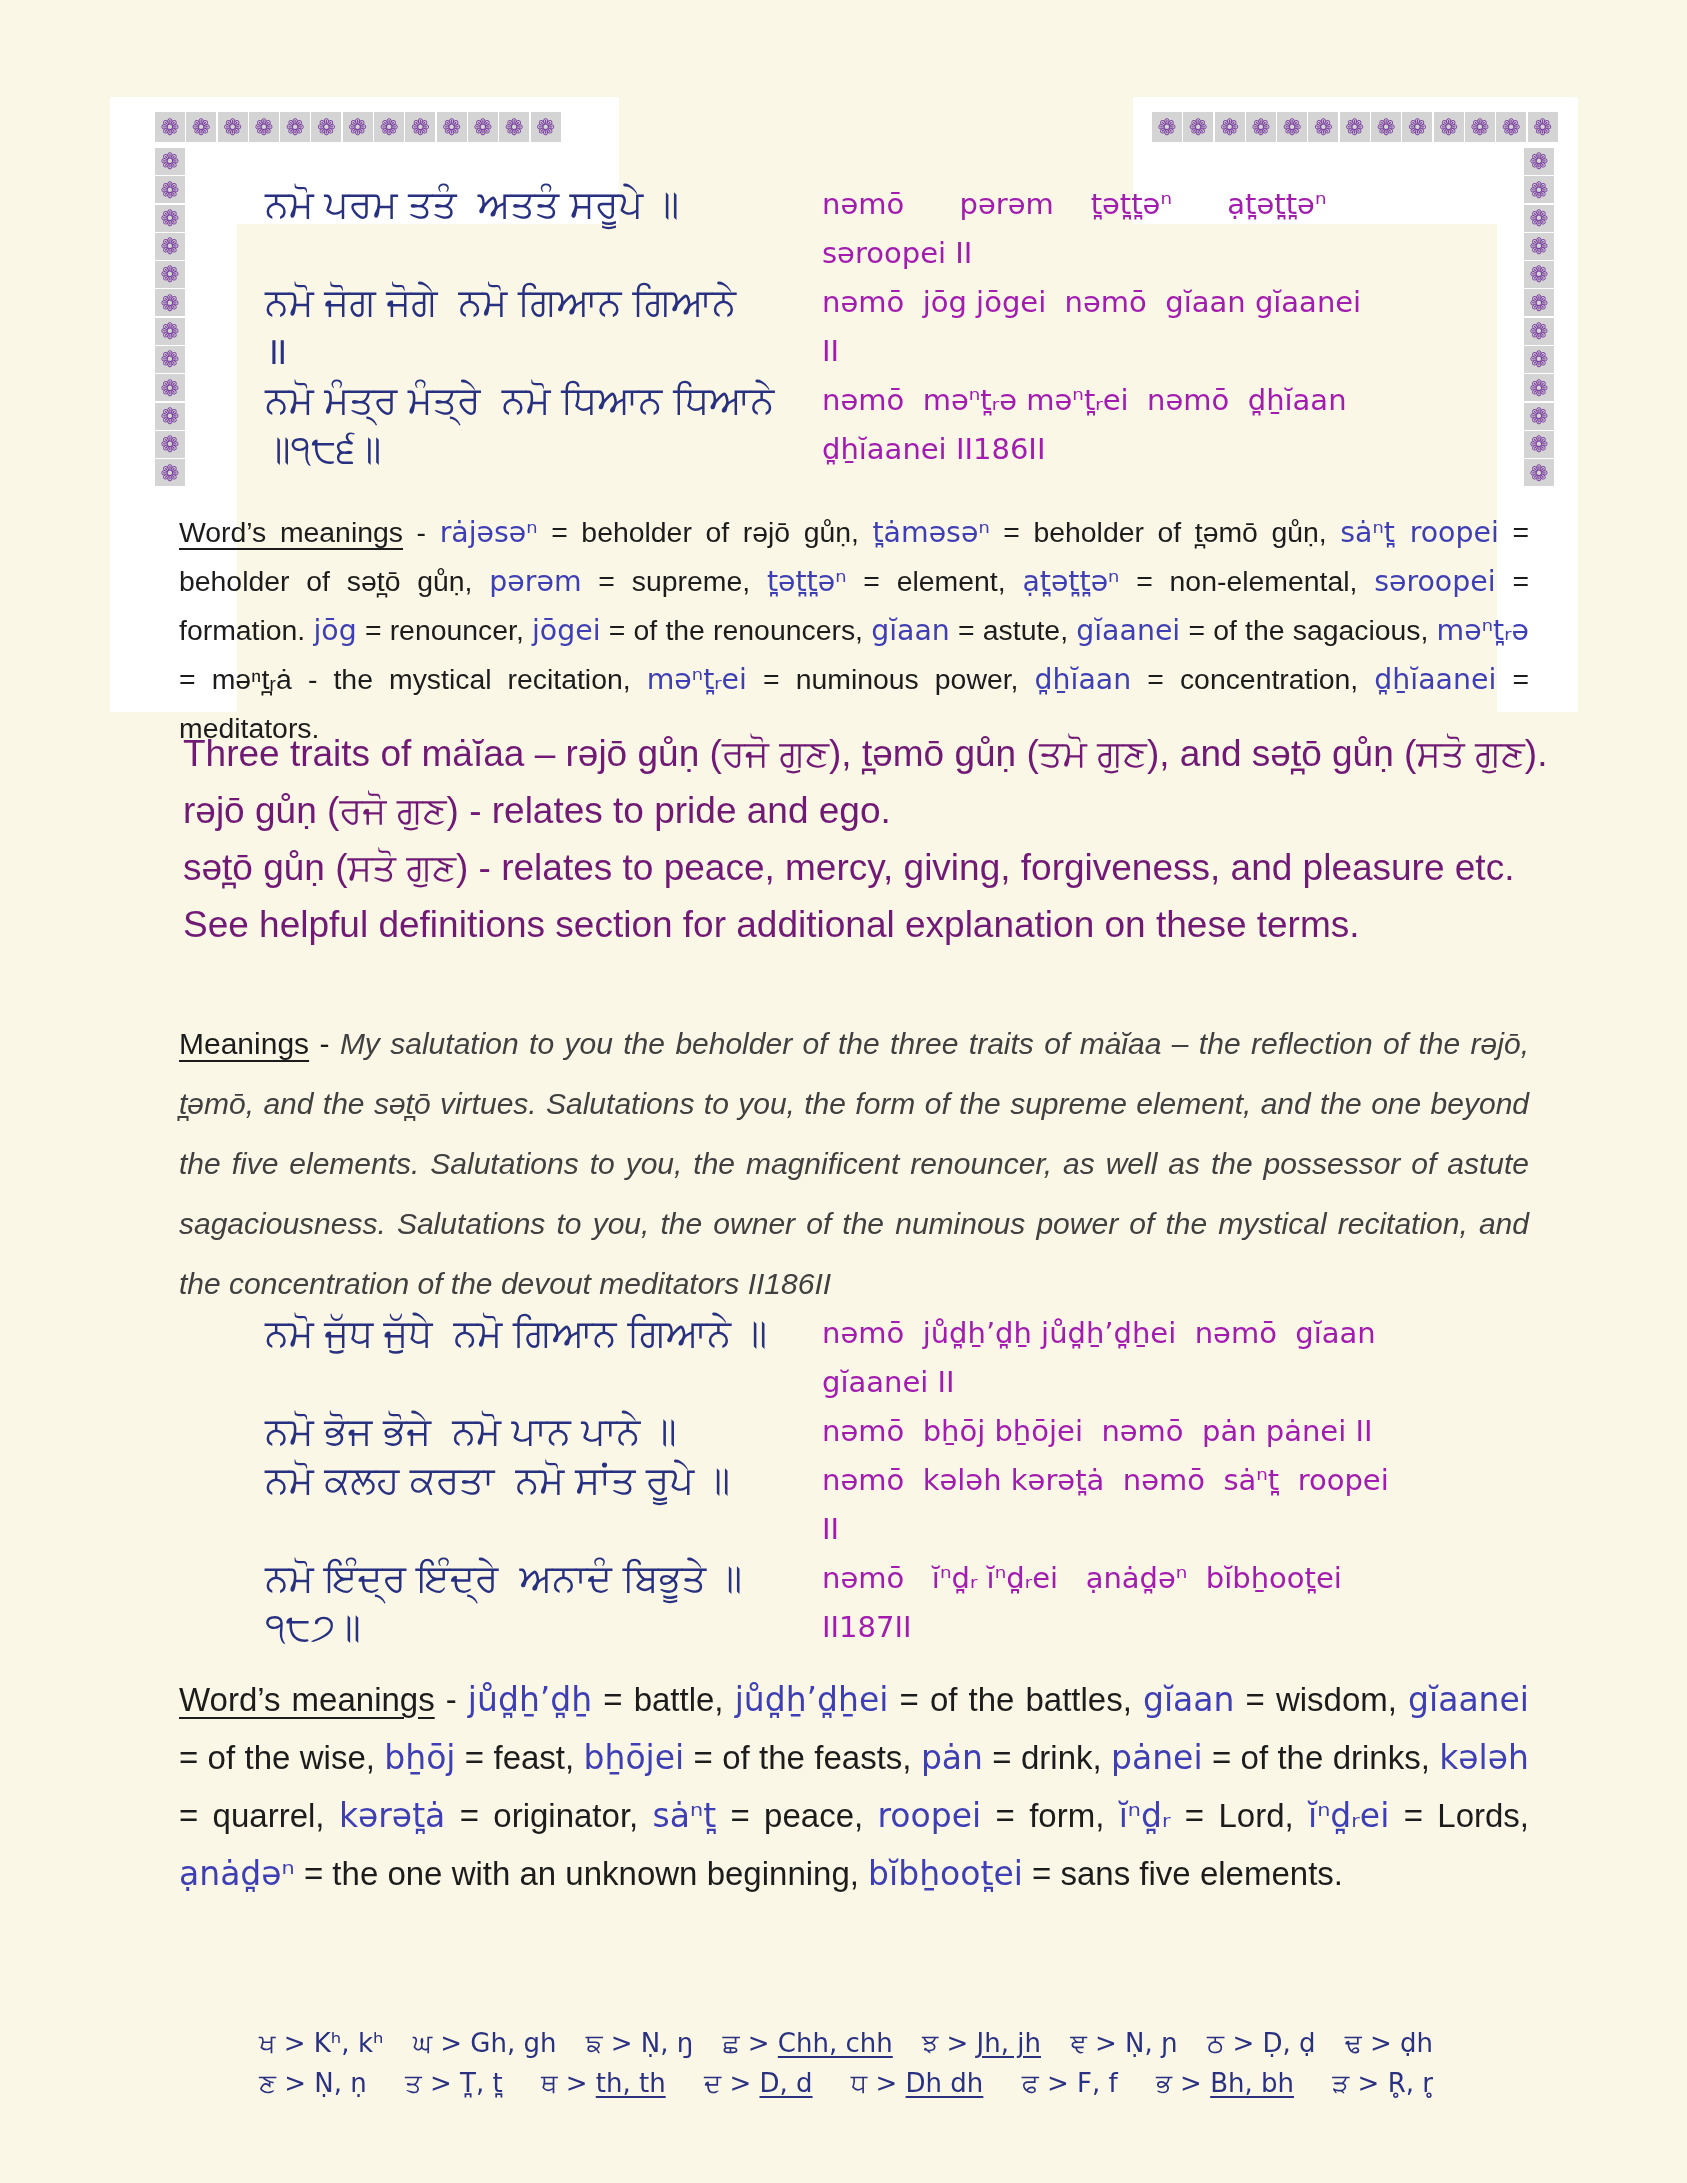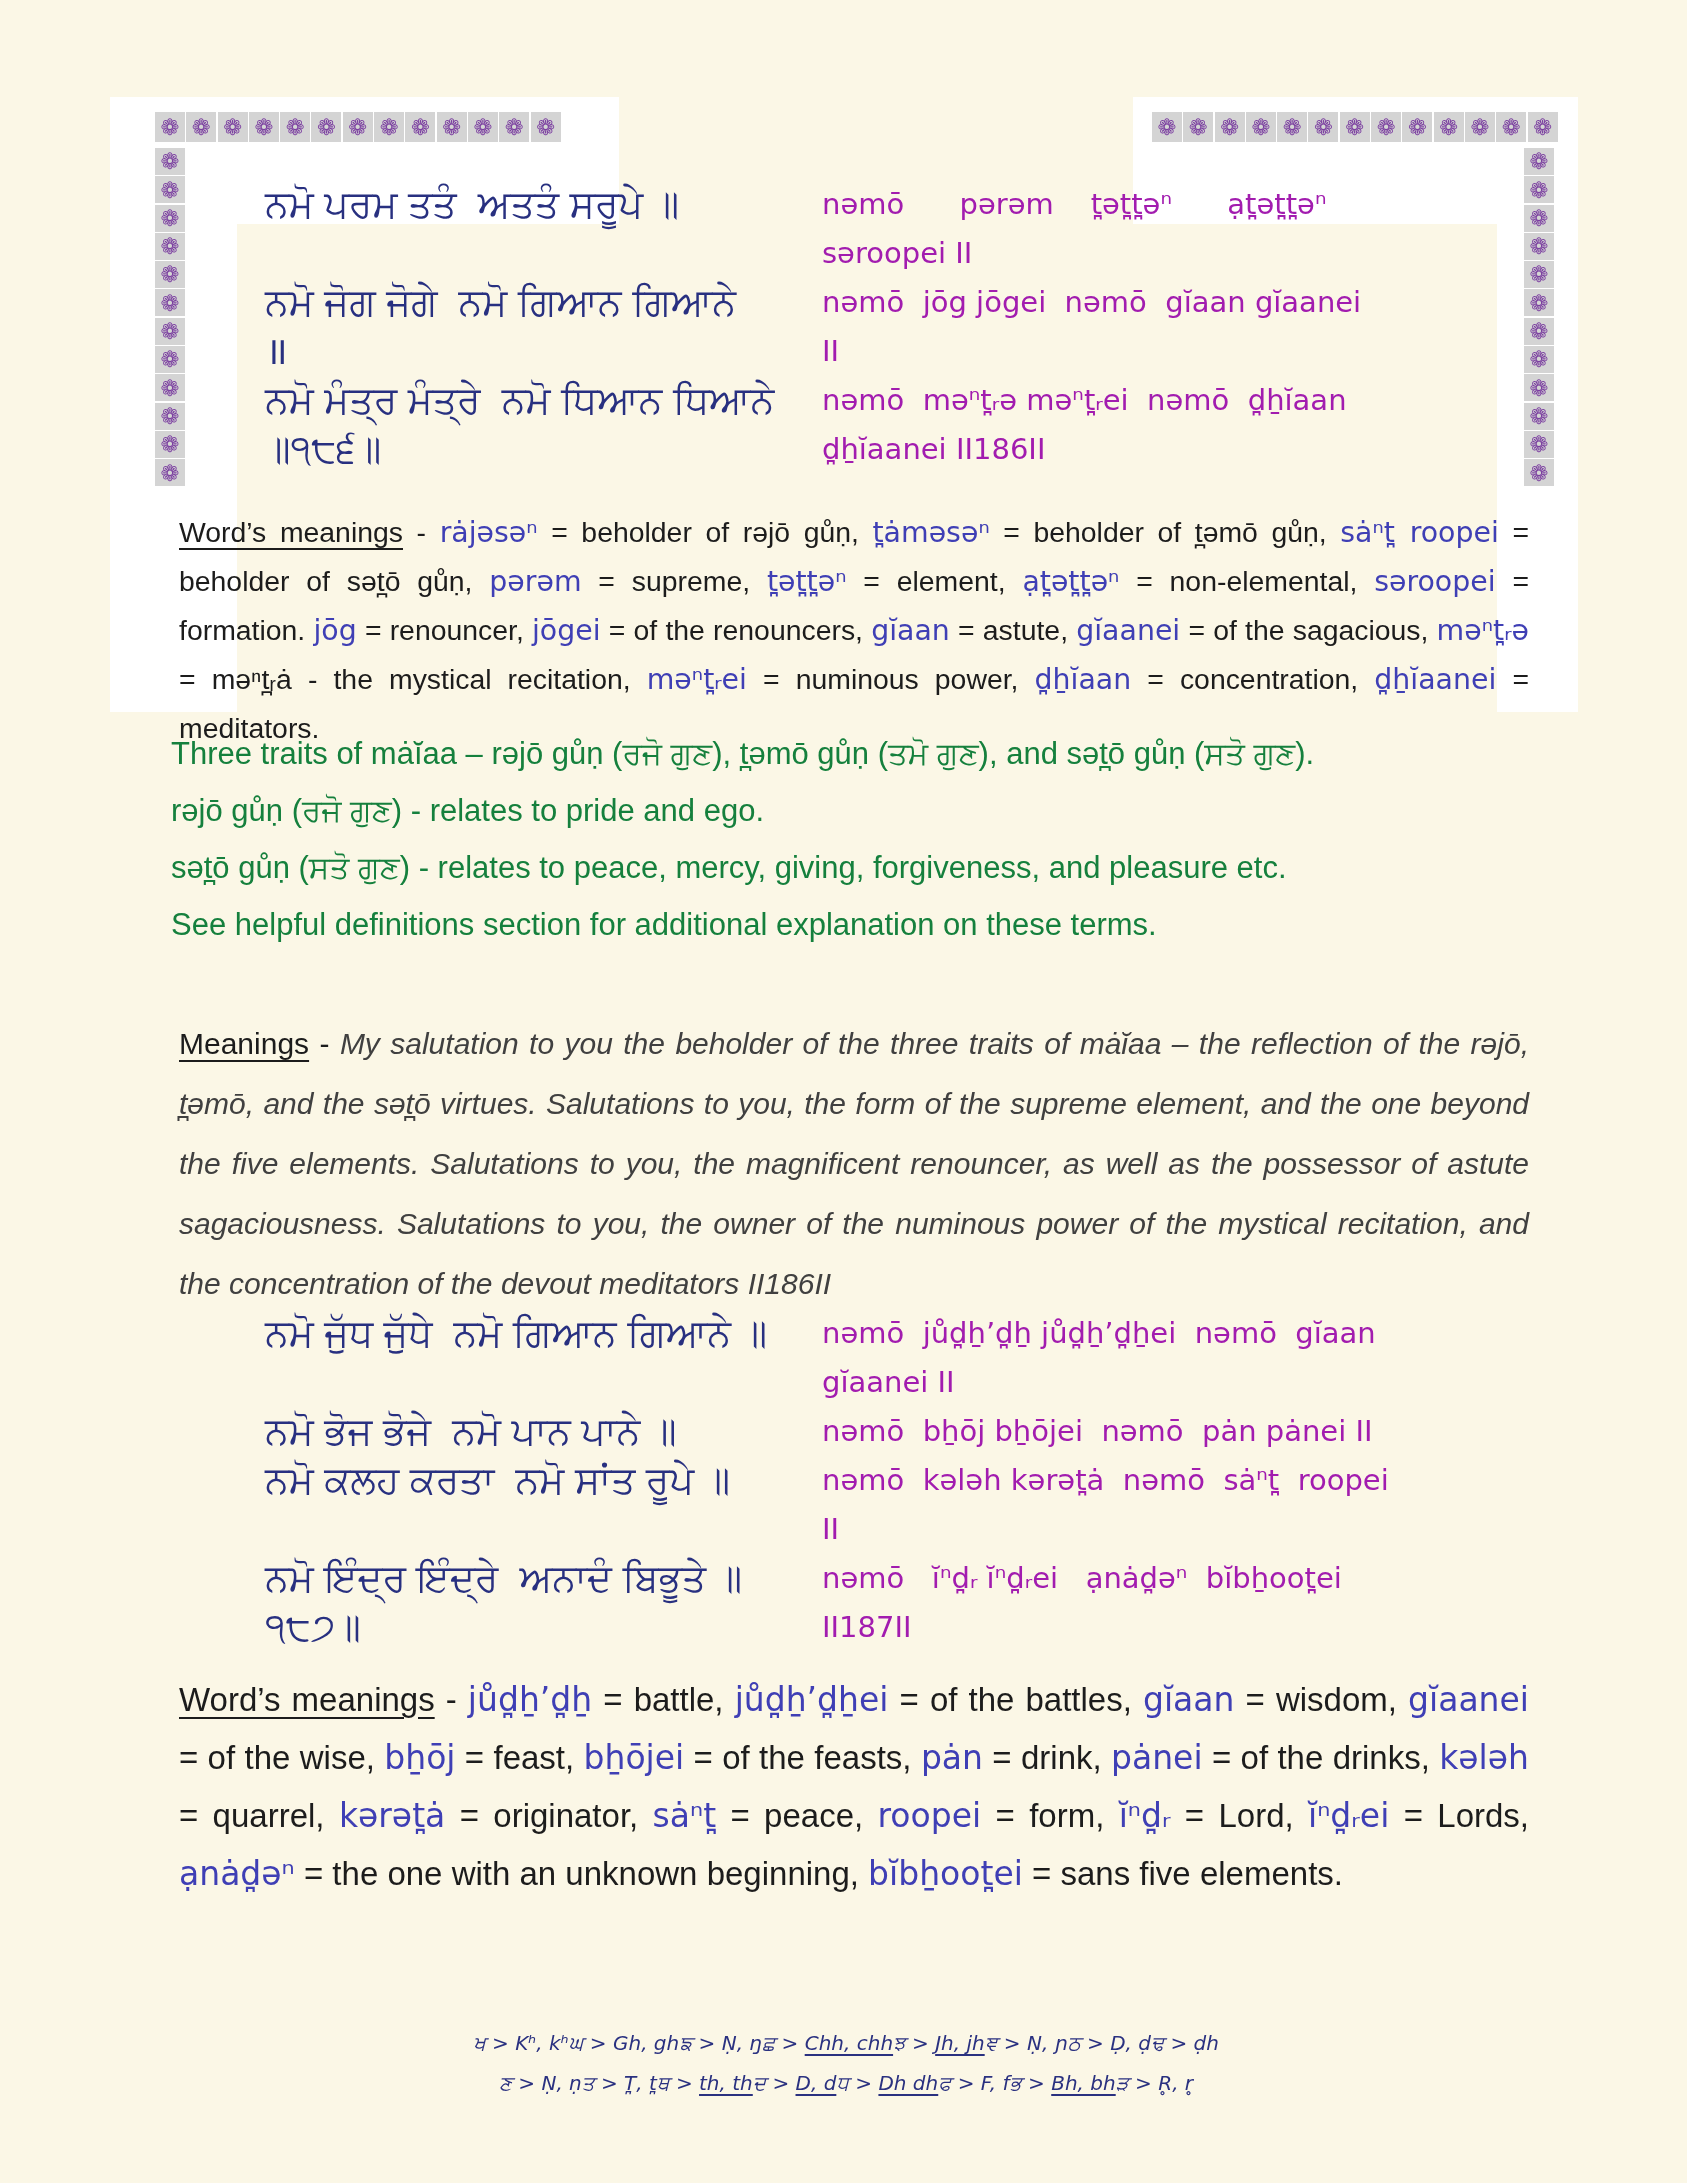--- a/index.html
+++ b/index.html
@@ -42,26 +42,26 @@
   #words1{top:500px;font-size:28.4px;line-height:48px;}
   #words2{top:1663px;font-size:33px;line-height:58px;}
   #meanings1{top:1006px;font-size:30px;line-height:60px;}
   .seg-k{color:#1C1C1C;}
   .seg-u{color:#1C1C1C;text-decoration:underline;text-underline-offset:6px;text-decoration-thickness:2px;}
   .seg-b{color:#3F3FB5;font-family:"DejaVu Sans",sans-serif;}
   .seg-n{color:#404040;font-style:italic;}
 
   
   #traits{position:absolute;left:171px;top:725px;width:1396px;}
-  #traits .tline{font-size:31px;line-height:57px;color:#15803d;white-space:pre-wrap;}
+  #traits .tline{font-size:37px;line-height:57px;color:#701a75;white-space:pre-wrap;margin-left:12px;}
 
   
   #legend{position:absolute;left:259px;top:2023px;width:1174px;
           font-family:"DejaVu Sans",sans-serif;color:#2A3180;}
-  .legend-row{display:flex;justify-content:center;font-size:20px;line-height:40px;font-style:italic;}
+  .legend-row{display:flex;justify-content:space-between;font-size:26px;line-height:40px;}
   .leg-item{white-space:pre;}
   .leg-v.und{text-decoration:underline;text-underline-offset:4px;}
 </style>
 </head>
 <body>
 
 <div id="page">
 
   <div class="panel" id="panel-left-h"></div>
   <div class="panel" id="panel-left-v"></div>

